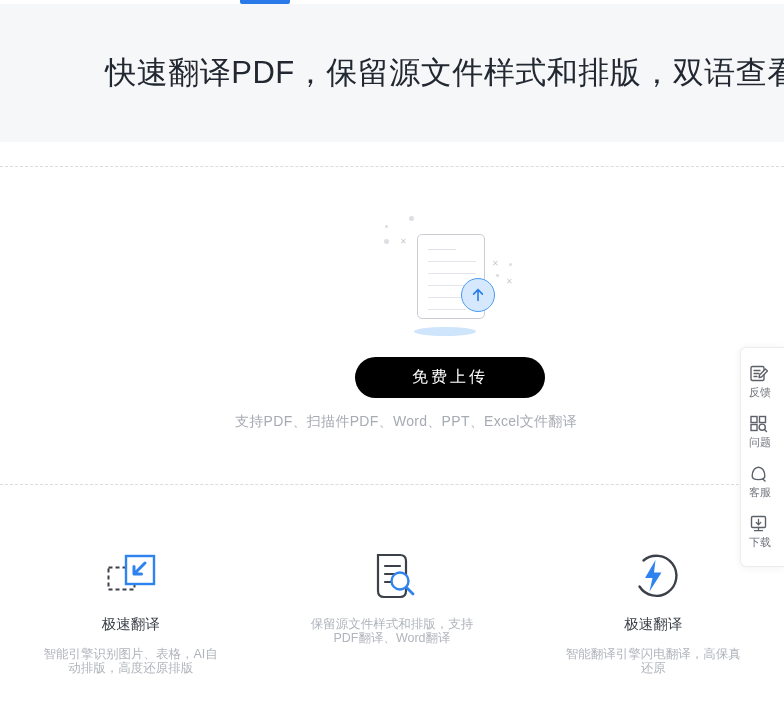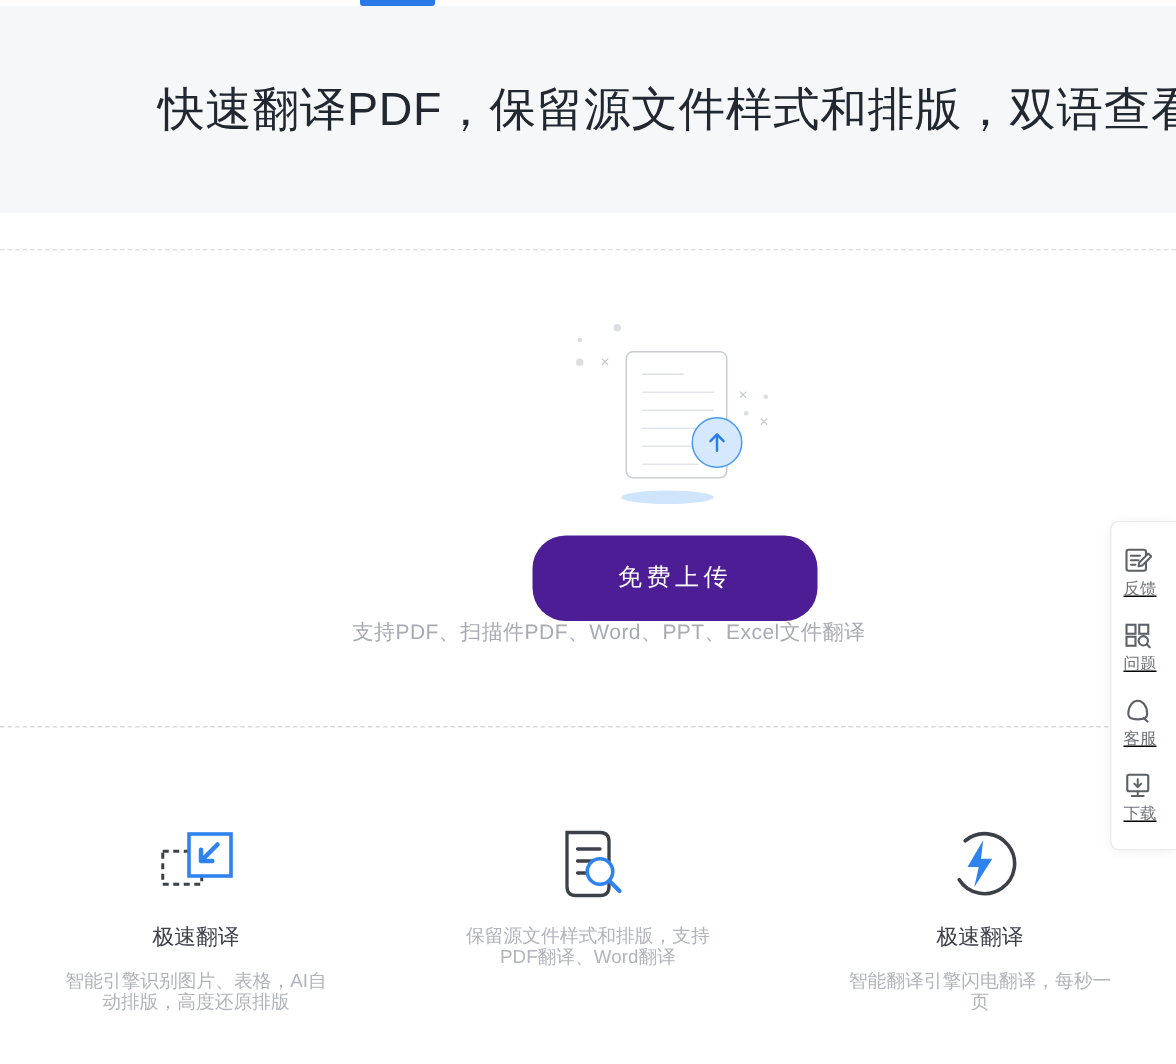--- a/index.html
+++ b/index.html
@@ -118,22 +118,22 @@
   .deco.xm {
     color: #c6cace;
     font-size: 8px;
     line-height: 8px;
     font-family: "Liberation Sans", sans-serif;
   }
 
   .upload-btn {
     position: absolute;
     left: 355px; top: 190px;
-    width: 190px; height: 57px;
-    background: #4c1d95;
+    width: 190px; height: 41px;
+    background: #000000;
     border: none;
     border-radius: 22px;
     color: #ffffff;
     font-size: 16px;
     letter-spacing: 3px;
     cursor: pointer;
     font-family: "Liberation Sans", "DejaVu Sans", sans-serif;
   }
   .upload-note {
     position: absolute;
@@ -184,21 +184,20 @@
     right: 0;
     top: 347px;
     width: 44px;
     background: #ffffff;
     border: 1px solid #ececec;
     border-right: none;
     border-radius: 6px 0 0 6px;
     box-shadow: 0 1px 8px rgba(0,0,0,0.06);
     padding: 9px 0 9px 0;
     z-index: 30;
-    text-decoration: underline;
   }
   .rail-item {
     width: 44px;
     padding: 7px 0 7px 8px;
     text-align: left;
     cursor: pointer;
   }
   .rail-glyph {
     height: 19px;
     display: flex;
@@ -290,21 +289,21 @@
   </div>
 
   <div class="feature">
     <div class="feature-icon">
       <svg width="56" height="52" viewBox="0 0 56 52" aria-hidden="true">
         <path d="M18.5 10.5 A20 20 0 1 1 14.5 36.5" fill="none" stroke="#3c4149" stroke-width="2.4" stroke-linecap="round"></path>
         <path d="M30.5 10 L20 28 H27.5 L24.5 41.5 L36.5 22.5 H29 Z" fill="#2f83ef"></path>
       </svg>
     </div>
     <div class="feature-title">极速翻译</div>
-    <div class="feature-desc">智能翻译引擎闪电翻译，每秒一页</div>
+    <div class="feature-desc">智能翻译引擎闪电翻译，高保真还原</div>
   </div>
 
 </div>
 
 <div class="right-rail">
 
   <div class="rail-item">
     <div class="rail-glyph">
       <svg width="19" height="19" viewBox="0 0 19 19" aria-hidden="true">
         <rect x="2" y="2.5" width="13" height="14" rx="1.5" fill="none" stroke="#5c6169" stroke-width="1.4"></rect>

